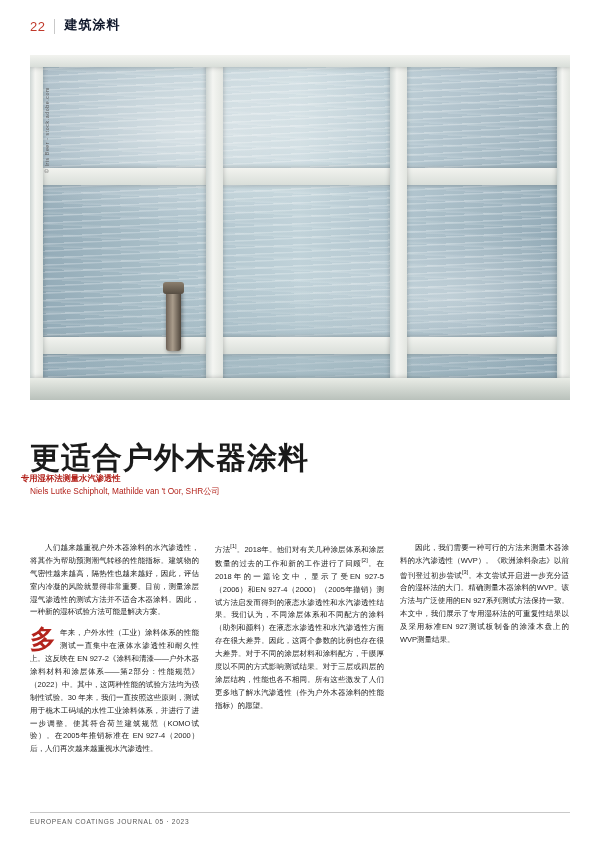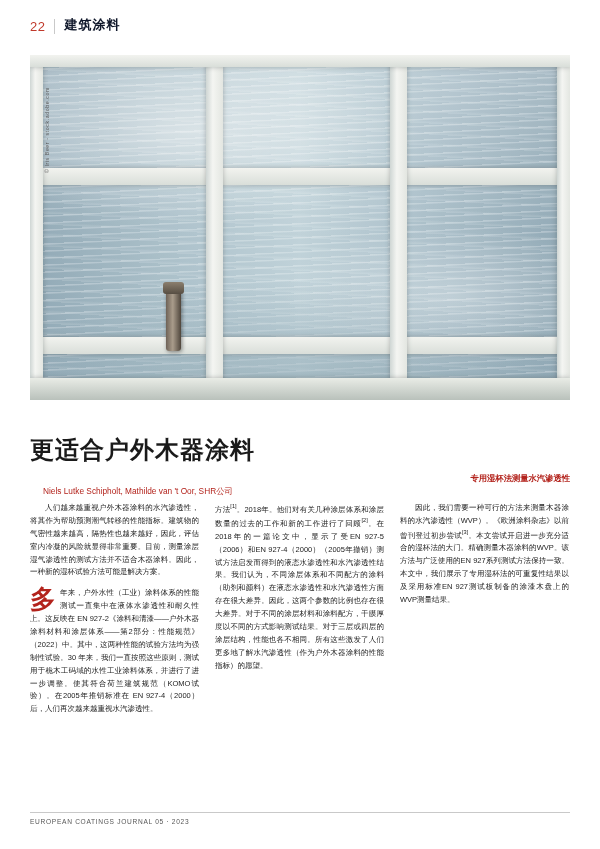--- a/index.html
+++ b/index.html
@@ -141,63 +141,62 @@
     transform-origin: left top;
     white-space: nowrap;
   }
 
   
   .headline {
     position: absolute;
     top: 418px;
     left: 30px;
     width: 540px;
-    font-size: 24px;
+    font-size: 30px;
     font-weight: bold;
     letter-spacing: 1px;
     color: #1a1a1a;
   }
 
   
   .subhead {
     position: absolute;
     top: 473px;
-    left: 30px;
+    left: 21px;
     width: 540px;
     font-size: 8.3px;
     font-weight: bold;
     color: #b3231c;
-    text-align: right;
   }
   .authors {
     position: absolute;
     top: 486px;
     left: 30px;
     width: 540px;
     font-size: 8.3px;
     color: #b3231c;
-    margin-left: 13px;
   }
 
   
   .columns {
     position: absolute;
     top: 502px;
     left: 30px;
     width: 540px;
     height: 306px;
     display: flex;
     gap: 16px;
   }
   .col {
     width: 169px;
     font-size: 7.5px;
     line-height: 1.72;
     text-align: justify;
     color: #1b1b1b;
+    margin-top: 40px;
   }
   .col p { margin: 0 0 8px 0; }
   .indent { text-indent: 15px; }
 
   
   .dropcap-para {
     position: relative;
     min-height: 26px;
   }
   .dropcap {

